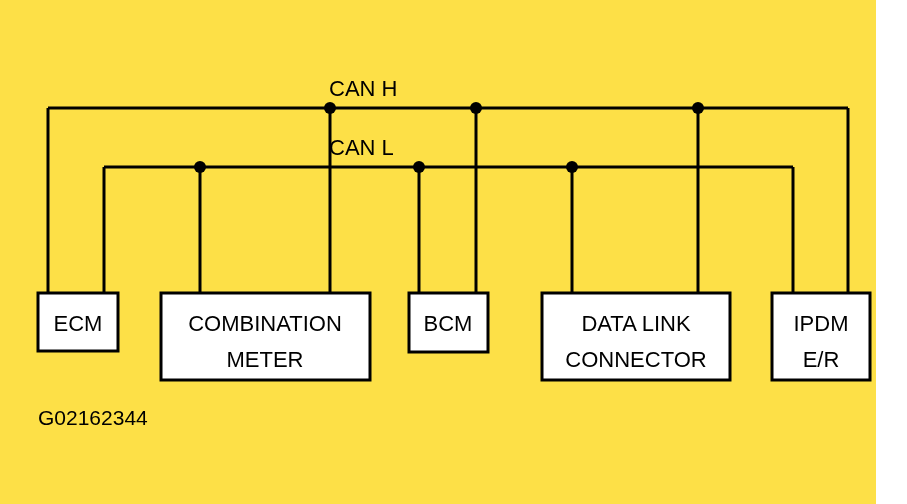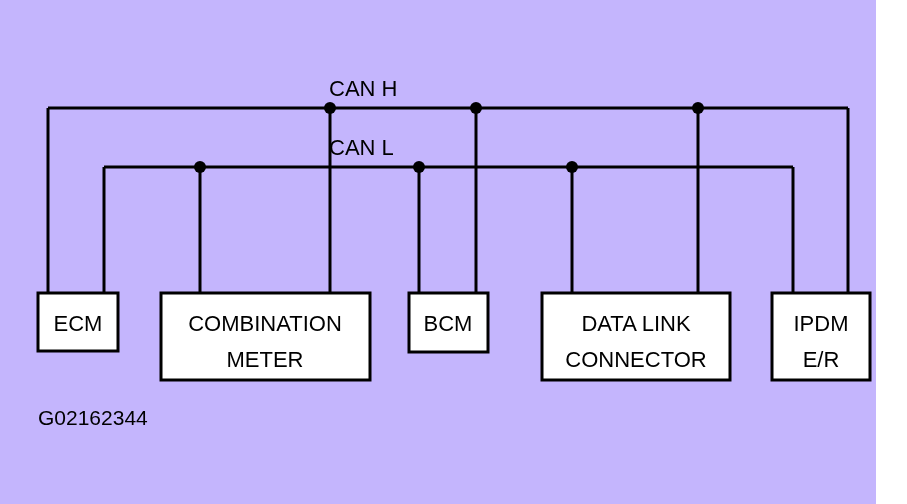--- a/index.html
+++ b/index.html
@@ -9,21 +9,21 @@
     background: #ffffff;
   }
   body {
     font-family: "Liberation Sans", sans-serif;
     -webkit-font-smoothing: antialiased;
   }
   #canvas {
     position: relative;
     width: 876px;
     height: 504px;
-    background: #c4b5fd;
+    background: #fde047;
     overflow: hidden;
   }
   #diagram-svg {
     position: absolute;
     left: 0;
     top: 0;
     width: 907px;
     height: 504px;
     display: block;
   }

